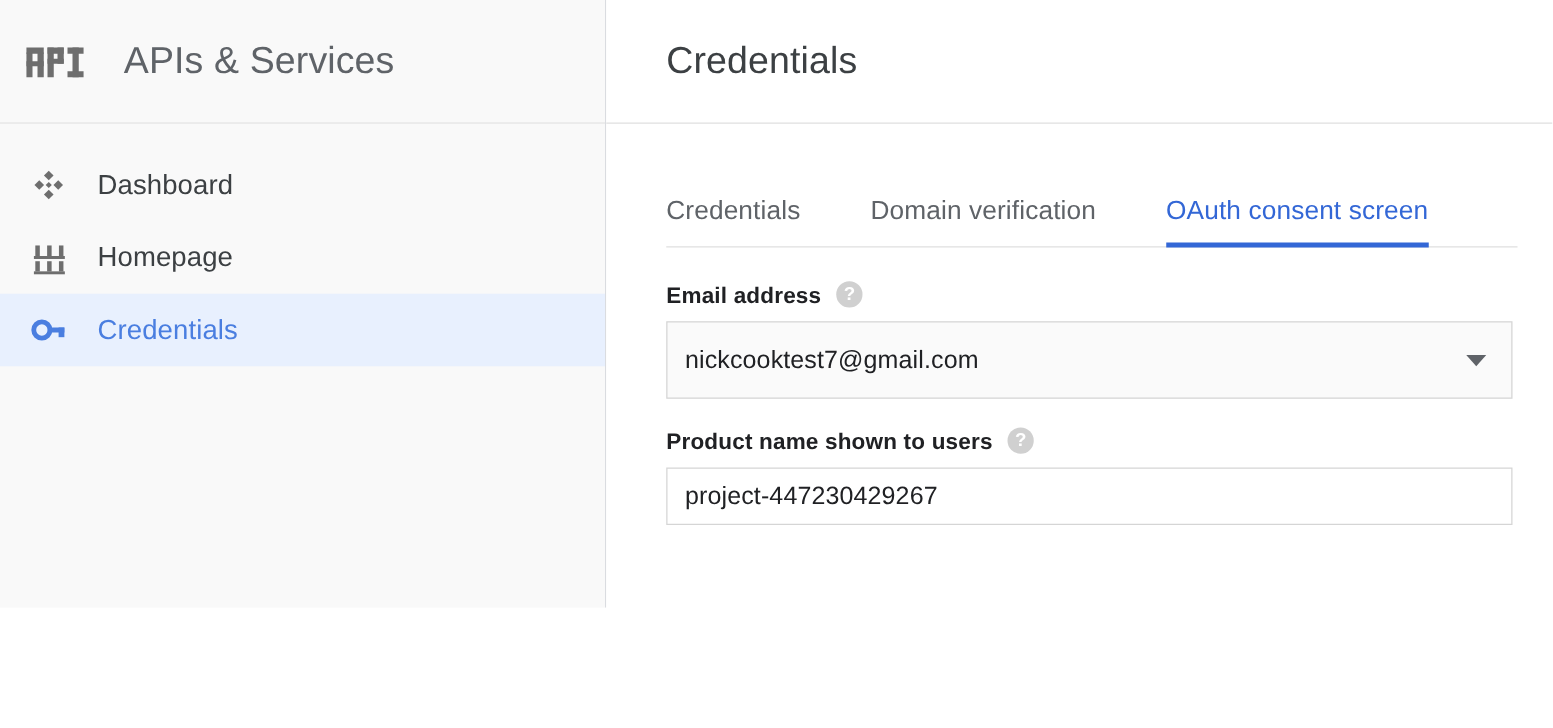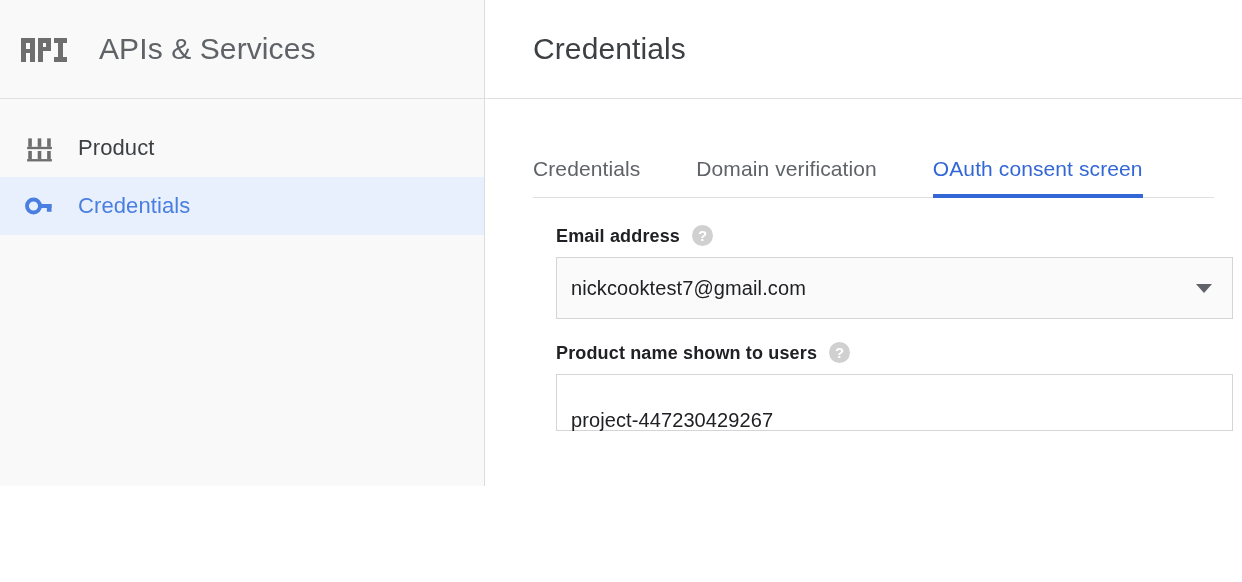--- a/index.html
+++ b/index.html
@@ -163,21 +163,21 @@
     left: 0;
     right: 0;
     bottom: -1px;
     height: 4px;
     background: #3367d6;
   }
 
   
   .form { padding-top: 27px; }
 
-  .field { margin-bottom: 23px; margin-left: 23px; }
+  .field { margin-bottom: 23px; }
 
   .field-label-row {
     display: flex;
     align-items: center;
     margin-bottom: 11px;
   }
 
   .field-label {
     font-size: 18px;
     font-weight: bold;
@@ -237,25 +237,25 @@
     height: 0;
     border-left: 8px solid transparent;
     border-right: 8px solid transparent;
     border-top: 9px solid #5f6368;
     flex: 0 0 auto;
     margin-right: 6px;
   }
 
   .text-box {
     width: 677px;
-    height: 57px;
+    height: 46px;
     border: 1px solid #d5d5d5;
     background: #ffffff;
     display: flex;
-    align-items: flex-end;
+    align-items: center;
     padding: 0 14px;
     cursor: text;
   }
 
   .text-value {
     font-size: 20px;
     color: #202124;
     line-height: 1;
     letter-spacing: 0.1px;
   }
@@ -291,35 +291,47 @@
           <rect x="33" y="2" width="13" height="5" fill="currentColor"></rect>
           <rect x="37" y="2" width="5" height="24" fill="currentColor"></rect>
           <rect x="33" y="21" width="13" height="5" fill="currentColor"></rect>
         </svg>
       </div>
       <div class="brand-title">APIs &amp; Services</div>
     </div>
 
     <nav class="sidebar-nav">
 
+      <div class="nav-item">
+        <span class="nav-icon">
+          <svg width="28" height="28" viewBox="0 0 24 24" aria-hidden="true">
+            <path fill="currentColor" d="M12 2.2 15.3 5.5 12 8.8 8.7 5.5z"></path>
+            <path fill="currentColor" d="M5.5 8.7 8.8 12 5.5 15.3 2.2 12z"></path>
+            <path fill="currentColor" d="M18.5 8.7 21.8 12 18.5 15.3 15.2 12z"></path>
+            <path fill="currentColor" d="M12 15.2 15.3 18.5 12 21.8 8.7 18.5z"></path>
+            <path fill="currentColor" d="M12 9.9 14.1 12 12 14.1 9.9 12z"></path>
+          </svg>
+        </span>
+        <span class="nav-label">Dashboard</span>
+      </div>
 
       <div class="nav-item">
         <span class="nav-icon">
           <svg width="27" height="27" viewBox="0 0 24 24" aria-hidden="true">
             <rect x="2" y="3" width="3.2" height="7.5" fill="currentColor"></rect>
             <rect x="10.4" y="3" width="3.2" height="7.5" fill="currentColor"></rect>
             <rect x="18.8" y="3" width="3.2" height="7.5" fill="currentColor"></rect>
             <rect x="1" y="10.5" width="22" height="2.1" fill="currentColor"></rect>
             <rect x="2" y="14.2" width="3.2" height="7.3" fill="currentColor"></rect>
             <rect x="10.4" y="14.2" width="3.2" height="7.3" fill="currentColor"></rect>
             <rect x="18.8" y="14.2" width="3.2" height="7.3" fill="currentColor"></rect>
             <rect x="1" y="21.4" width="22" height="2.1" fill="currentColor"></rect>
           </svg>
         </span>
-        <span class="nav-label">Product</span>
+        <span class="nav-label">Homepage</span>
       </div>
 
       <div class="nav-item active">
         <span class="nav-icon">
           <svg width="30" height="30" viewBox="0 0 24 24" aria-hidden="true">
             <circle cx="7.6" cy="12" r="5.2" fill="none" stroke="currentColor" stroke-width="3.1"></circle>
             <rect x="11.4" y="10.4" width="10.6" height="3.2" fill="currentColor"></rect>
             <rect x="18.3" y="10.4" width="3.7" height="6.2" fill="currentColor"></rect>
           </svg>
         </span>

